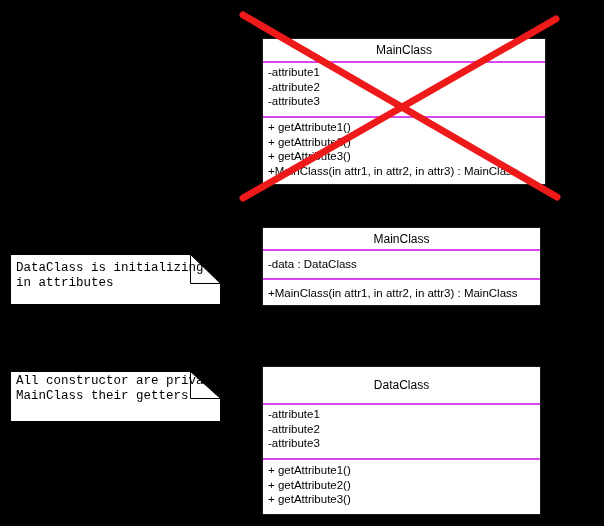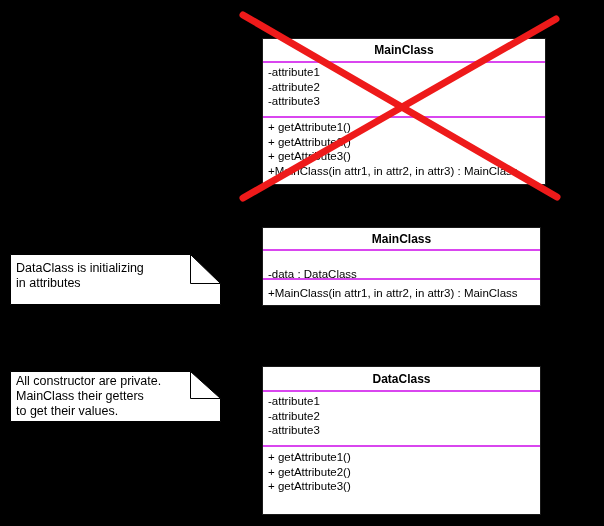--- a/index.html
+++ b/index.html
@@ -15,21 +15,21 @@
     position:absolute;
     background:#fff;
     border:1px solid #1a1a1a;
     box-sizing:border-box;
     display:flex;
     flex-direction:column;
     z-index:1;
   }
   .cls-title{
     font-size:12px;
-    font-weight:bold;
+    font-weight:normal;
     text-align:center;
     display:flex;
     align-items:center;
     justify-content:center;
     box-sizing:border-box;
   }
   .cls-sec{
     border-top:2px solid #d946ef;
     box-sizing:border-box;
     padding:2px 5px 0 5px;
@@ -49,20 +49,21 @@
     width:211px;height:51px;
     z-index:1;
   }
   .note-shape{position:absolute;left:0;top:0;}
   .note-text{
     position:absolute;
     left:6px;top:4px;
     font-size:12.5px;
     line-height:15px;
     white-space:nowrap;
+    font-family:Liberation Mono, monospace;
   }
 </style>
 </head>
 <body>
 
 <div class="stage">
 
   <div class="uml-class" style="left:262px;top:38px;width:284px;height:147px">
     <div class="cls-title" style="height:22px">MainClass</div>
     <div class="cls-sec" style="height:55px">
@@ -78,30 +79,30 @@
     </div>
   </div>
 
   <svg class="cross-svg" width="604" height="526" viewBox="0 0 604 526">
     <line x1="243" y1="15" x2="557" y2="197" stroke-width="7" stroke-linecap="round" stroke="#ee1a1a"></line>
     <line x1="243" y1="198" x2="556" y2="19" stroke-width="7" stroke-linecap="round" stroke="#ee1a1a"></line>
   </svg>
 
   <div class="uml-class" style="left:262px;top:227px;width:279px;height:79px">
     <div class="cls-title" style="height:21px">MainClass</div>
-    <div class="cls-sec" style="height:29px;padding-top:16px">
+    <div class="cls-sec" style="height:29px;padding-top:6px">
       <div>-data : DataClass</div>
     </div>
     <div class="cls-sec" style="flex:1;padding-top:6px">
       <div>+MainClass(in attr1, in attr2, in attr3) : MainClass</div>
     </div>
   </div>
 
   <div class="uml-class" style="left:262px;top:366px;width:279px;height:149px">
-    <div class="cls-title" style="height:23px">DataClass</div>
+    <div class="cls-title" style="height:36px">DataClass</div>
     <div class="cls-sec" style="height:55px">
       <div>-attribute1</div>
       <div>-attribute2</div>
       <div>-attribute3</div>
     </div>
     <div class="cls-sec" style="flex:1;padding-top:3px">
       <div>+ getAttribute1()</div>
       <div>+ getAttribute2()</div>
       <div>+ getAttribute3()</div>
     </div>
@@ -119,17 +120,16 @@
   </div>
 
   <div class="note" style="left:10px;top:371px">
     <svg class="note-shape" width="211" height="51" viewBox="0 0 211 51">
       <polygon points="0.5,0.5 180.5,0.5 210.5,27.5 210.5,50.5 0.5,50.5" fill="#ffffff" stroke="#000000" stroke-width="1"></polygon>
       <polyline points="180.5,0.5 180.5,27.5 210.5,27.5" fill="none" stroke="#000000" stroke-width="1"></polyline>
     </svg>
     <div class="note-text" style="top:3px">
       <div>All constructor are private.</div>
       <div>MainClass their getters</div>
-      <div>to get their values.</div>
     </div>
   </div>
 
 </div>
 
 </body></html>

